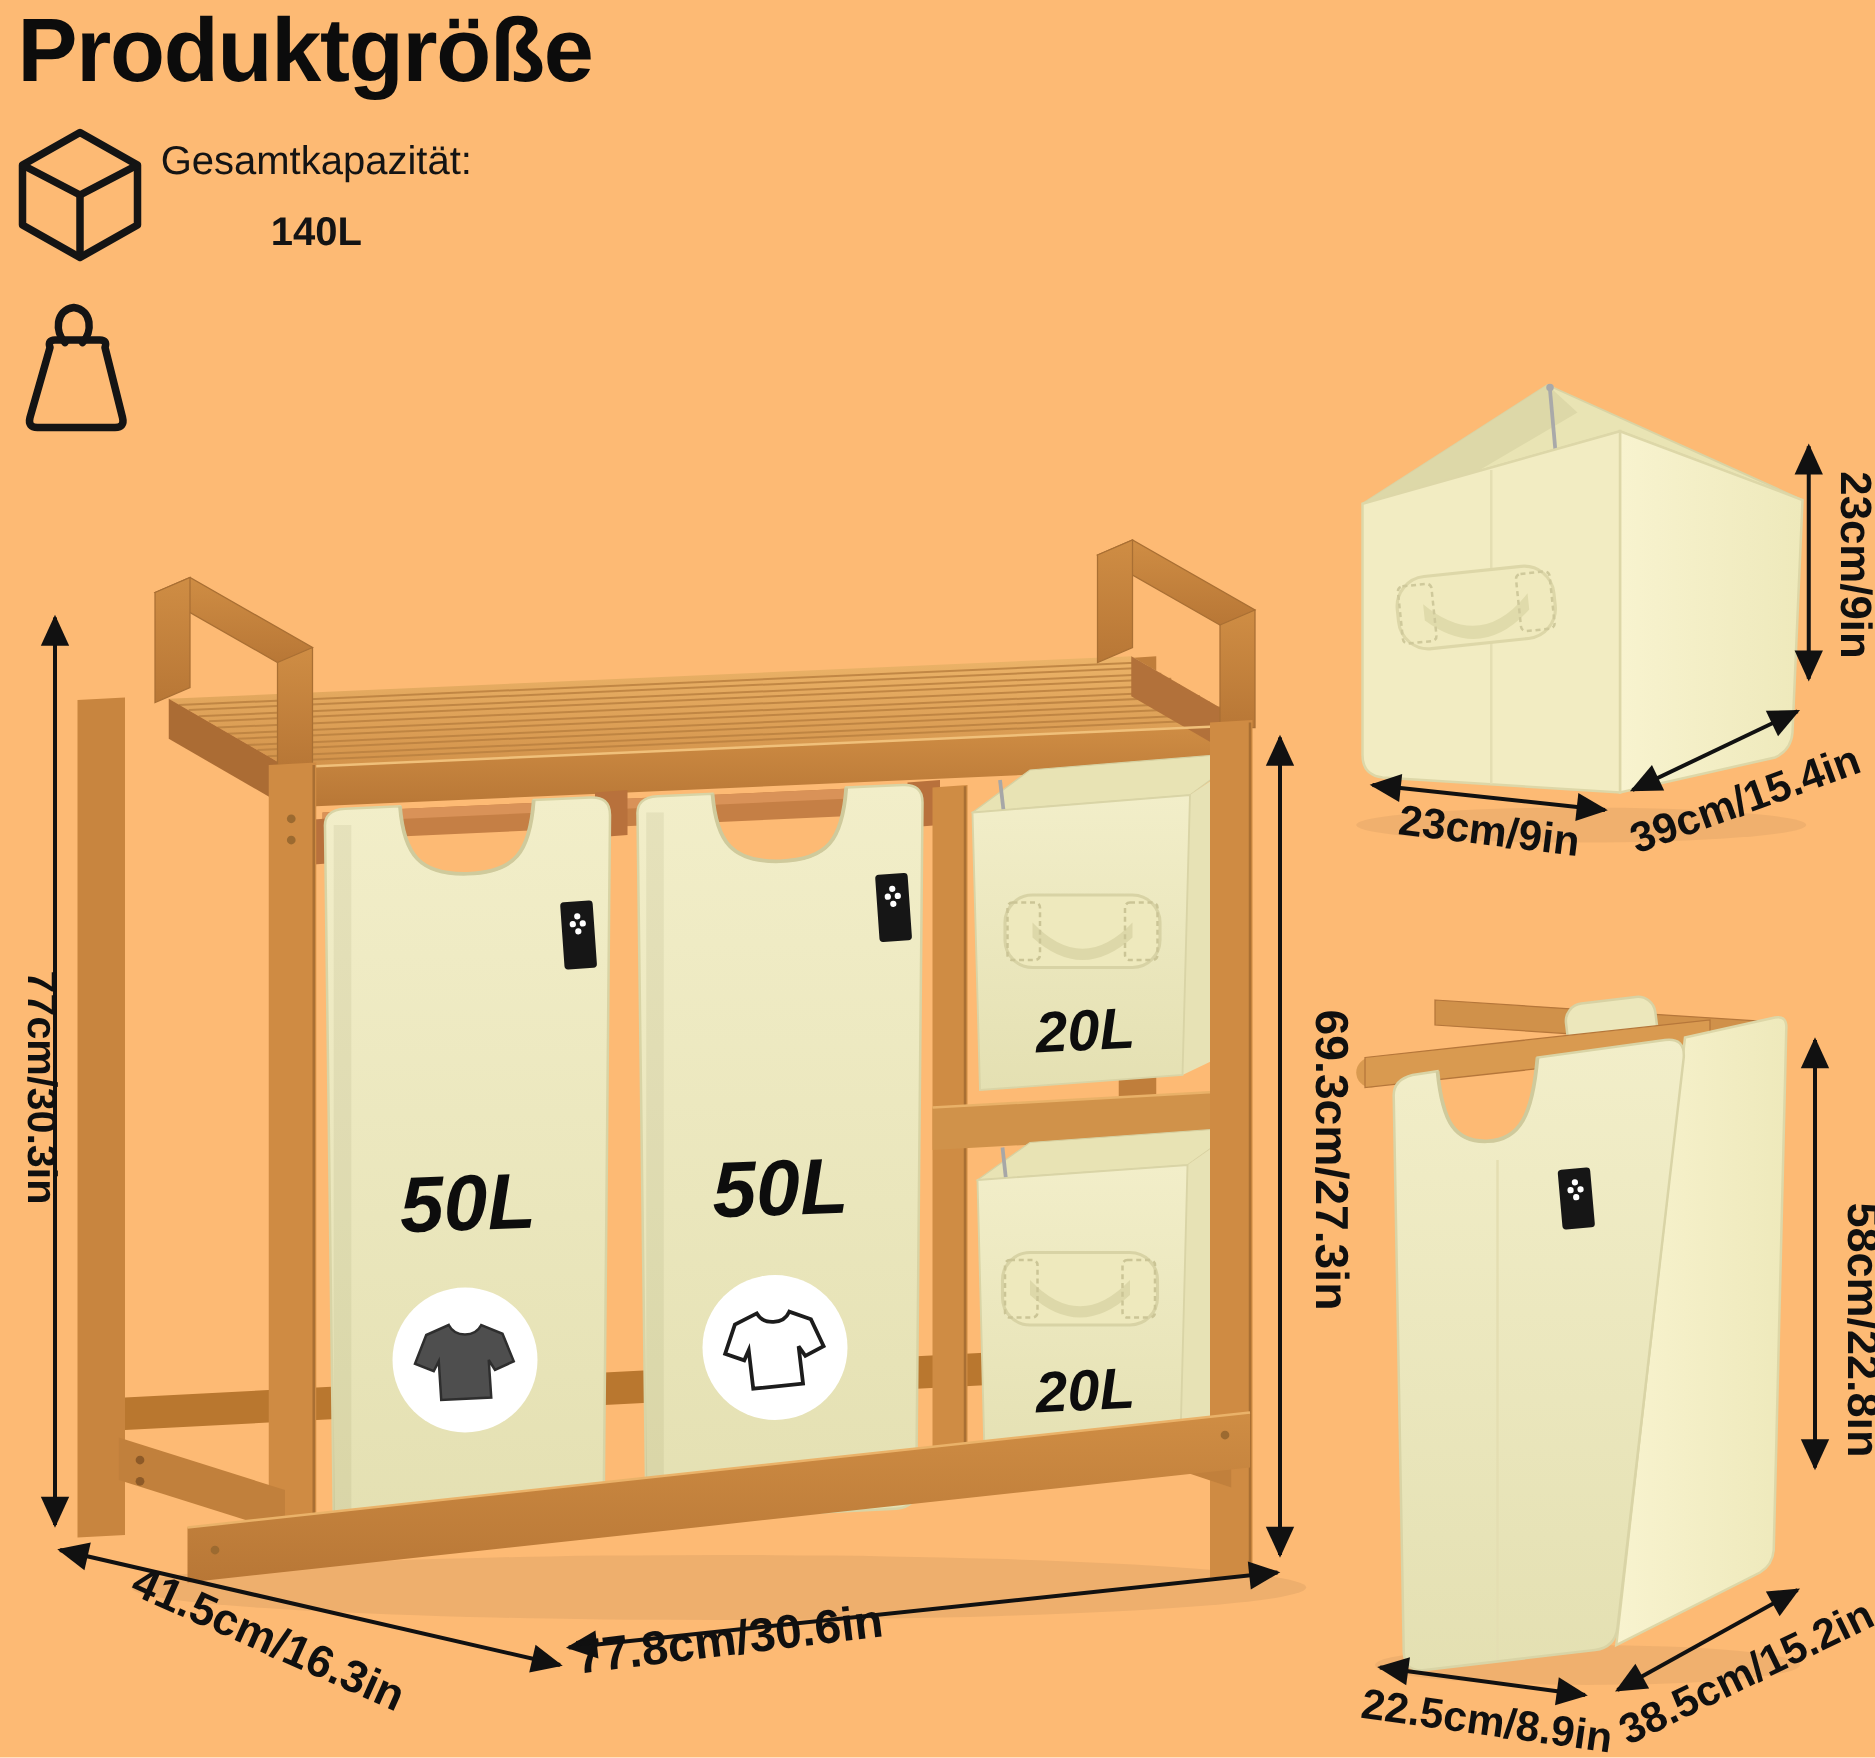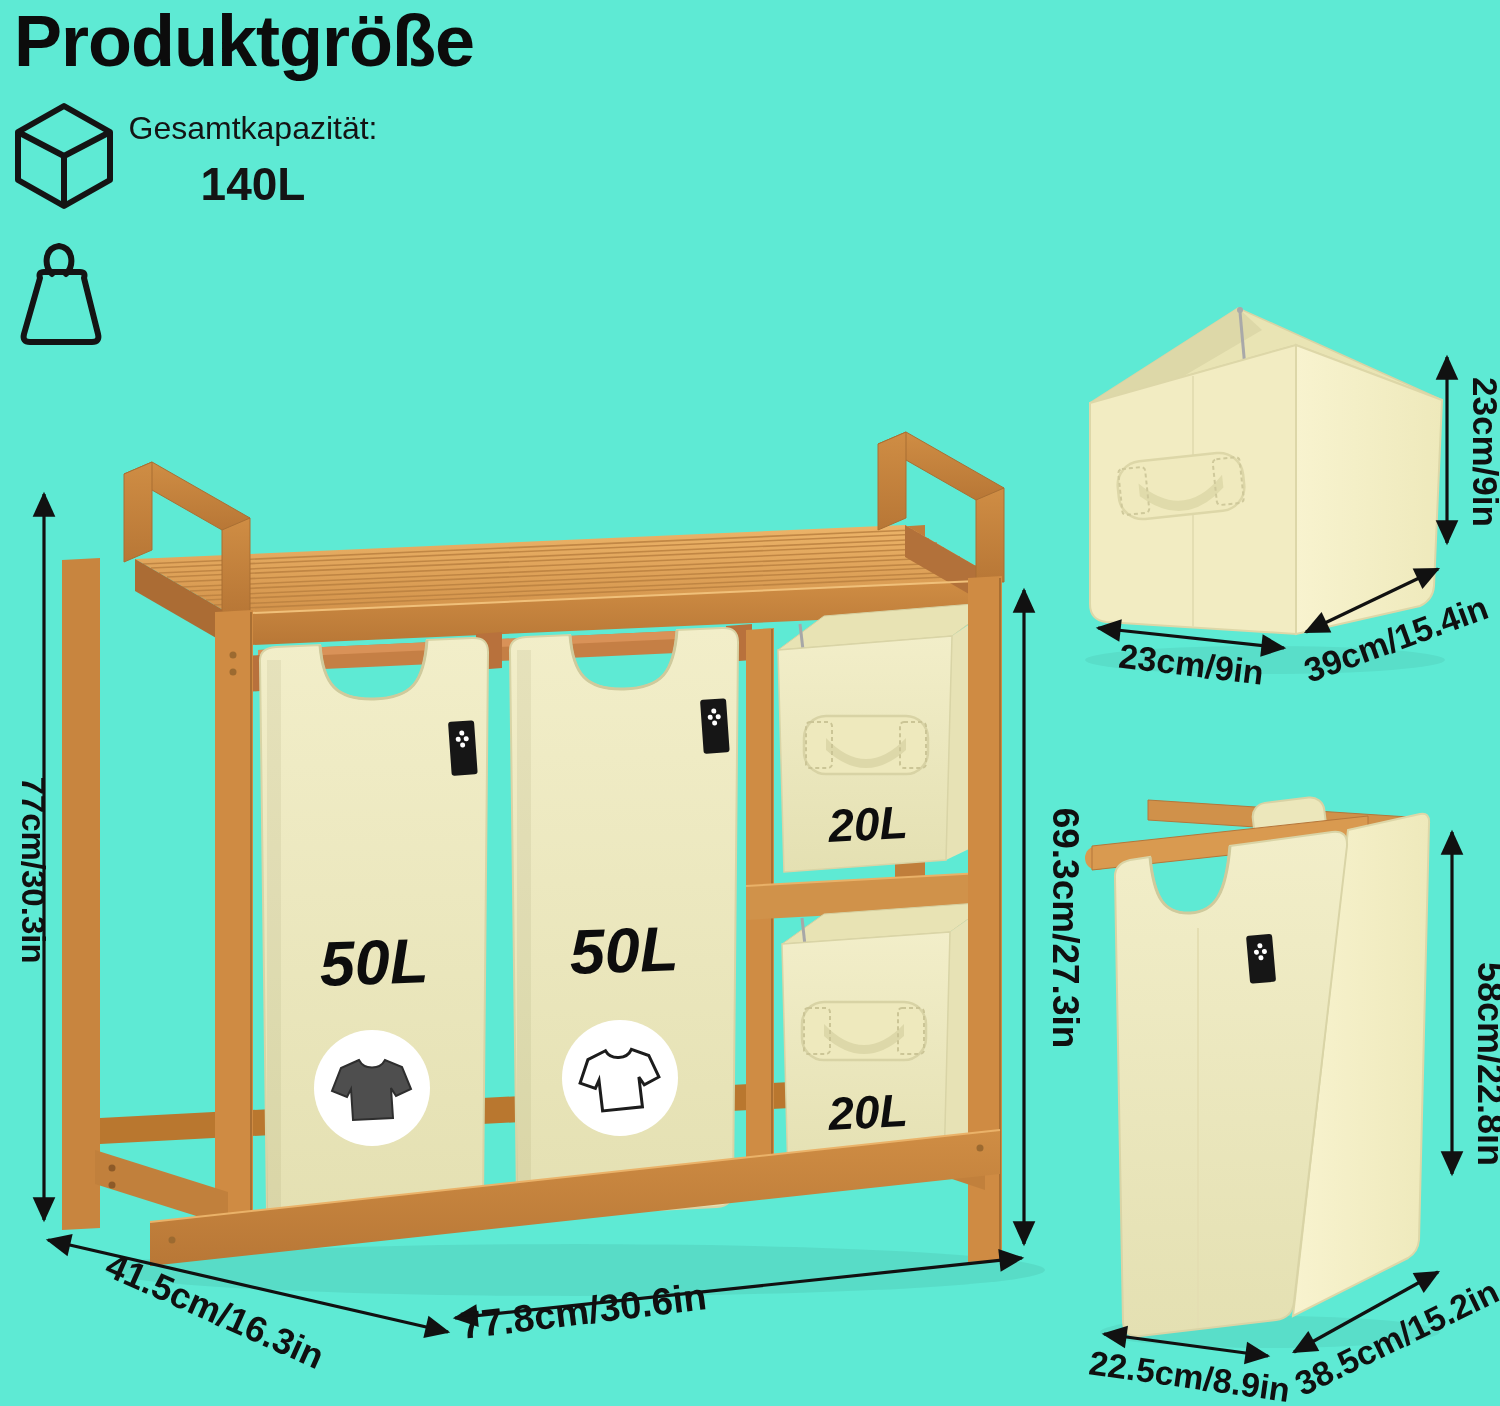--- a/index.html
+++ b/index.html
@@ -1,31 +1,31 @@
 <!DOCTYPE html>
 <html><head>
 <meta charset="utf-8">
 <style>
   html,body{margin:0;padding:0;background:#ffffff;}
   .canvas{
     position:relative;
     width:1500px;height:1406px;
-    background:#5eead4;
+    background:#fdba74;
     font-family:"Liberation Sans",sans-serif;
     overflow:hidden;
   }
   .page-title{
     position:absolute;left:14px;top:0px;
     font-size:72px;font-weight:bold;letter-spacing:-1px;
     color:#0c0c0c;margin:0;
   }
   .spec-icon{position:absolute;}
   .spec-col{position:absolute;left:128px;width:250px;text-align:center;color:#141414;}
   .spec-label{font-size:32px;font-weight:400;}
-  .spec-value{font-size:46px;font-weight:bold;margin-top:10px;}
+  .spec-value{font-size:32px;font-weight:bold;margin-top:20px;}
   .illu{position:absolute;left:0;top:0;}
   .dim{font-family:"Liberation Sans",sans-serif;font-weight:700;fill:#101010;}
   .cap{font-family:"Liberation Sans",sans-serif;font-weight:bold;font-style:italic;fill:#0d0d0d;}
 </style>
 </head>
 <body>
 
 <div class="canvas">
 
   <h1 class="page-title">Produktgröße</h1>

